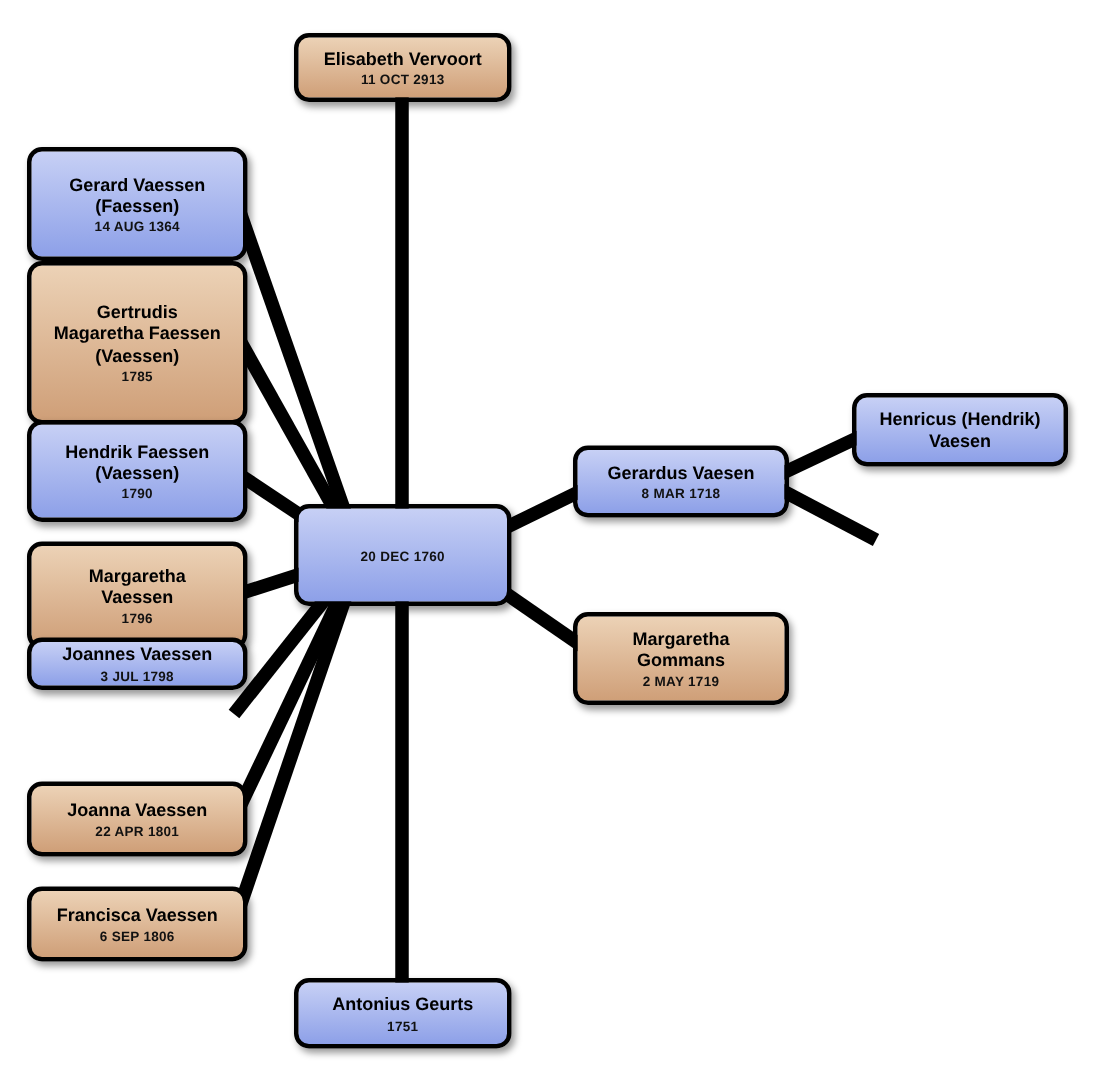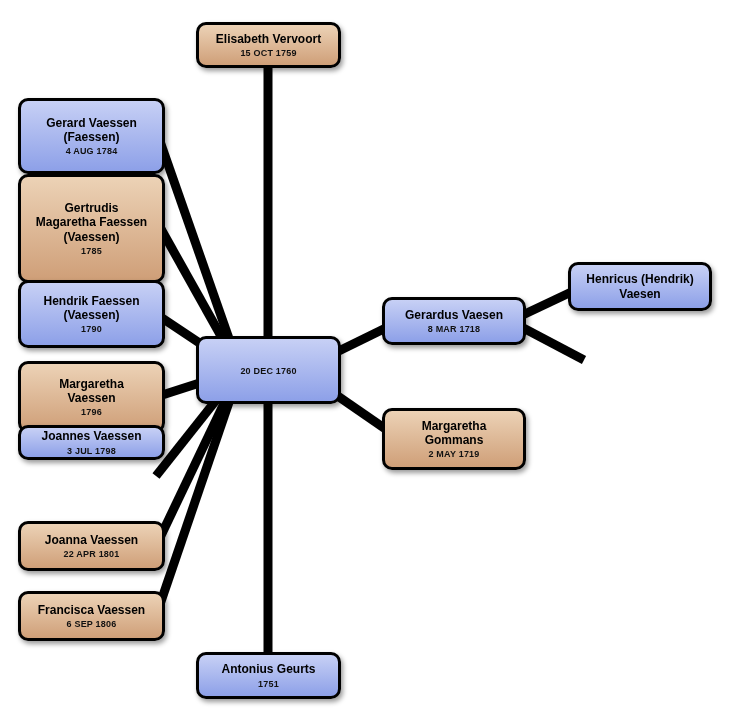--- a/index.html
+++ b/index.html
@@ -89,27 +89,27 @@
       <line x1="156" y1="616" x2="240" y2="370"></line>
       <line x1="300" y1="370" x2="400" y2="321"></line>
       <line x1="300" y1="370" x2="400" y2="439"></line>
       <line x1="510" y1="321" x2="584" y2="286"></line>
       <line x1="510" y1="321" x2="584" y2="360"></line>
     </g>
   </svg>
 
   <div class="person female" id="box-elisabeth">
     <div class="name">Elisabeth Vervoort</div>
-    <div class="date">15 OCT 1759</div>
+    <div class="date">11 OCT 2913</div>
   </div>
 
   <div class="person male" id="box-gerard">
     <div class="name">Gerard Vaessen
 (Faessen)</div>
-    <div class="date">4 AUG 1784</div>
+    <div class="date">14 AUG 1364</div>
   </div>
 
   <div class="person female" id="box-gertrudis">
     <div class="name">Gertrudis
 Magaretha Faessen
 (Vaessen)</div>
     <div class="date">1785</div>
   </div>
 
   <div class="person male" id="box-hendrik">

